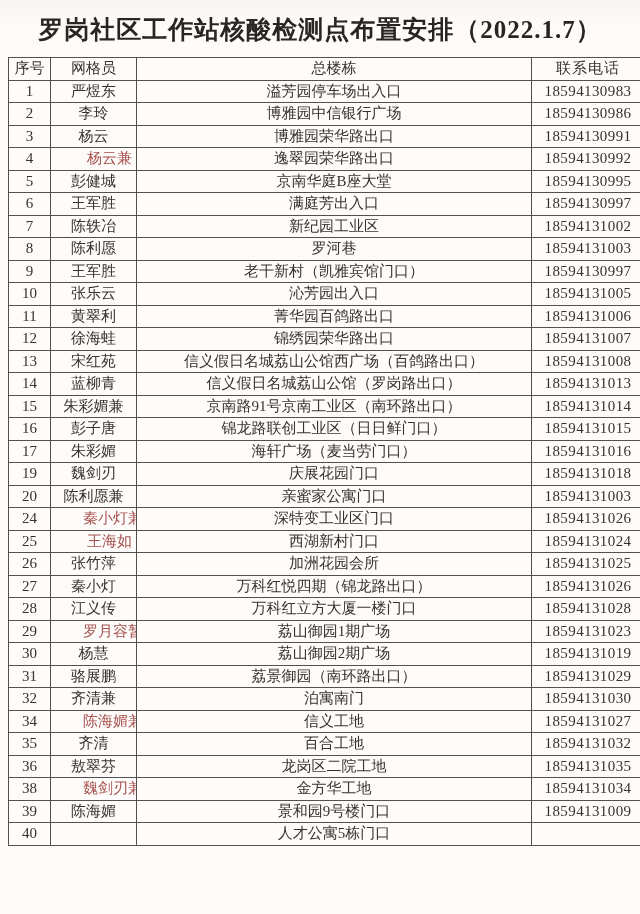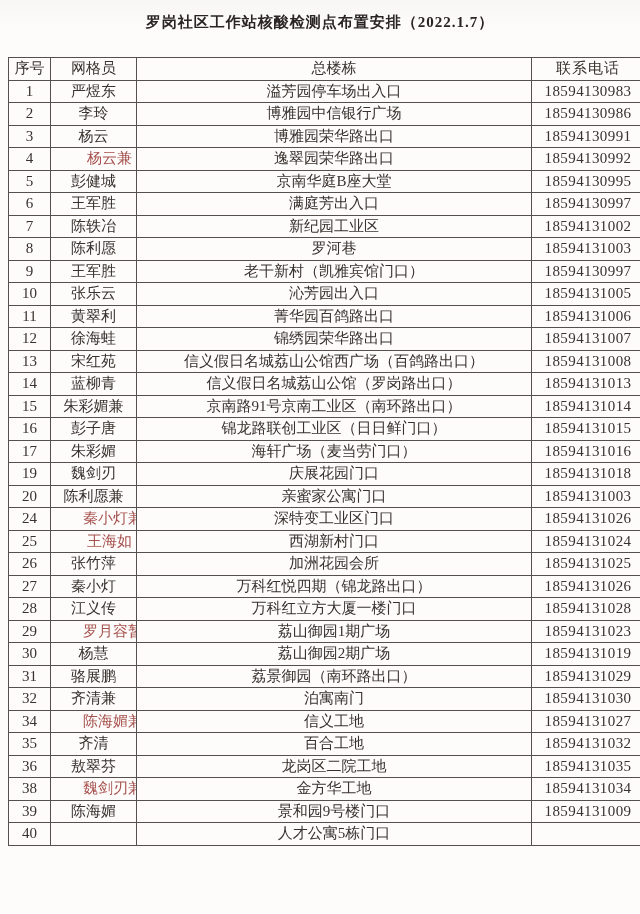--- a/index.html
+++ b/index.html
@@ -15,21 +15,21 @@
   }
   .sheet {
     width: 640px;
     height: 914px;
     background: linear-gradient(180deg, #f7f6f4 0%, #fdfcfb 3%, #fdfcfb 100%);
   }
   .page-title {
     height: 44px;
     padding-top: 13px;
     text-align: center;
-    font-size: 15px;
+    font-size: 25px;
     font-weight: bold;
     color: #2a2422;
     letter-spacing: 1px;
     white-space: nowrap;
   }
   table.points {
     border-collapse: collapse;
     table-layout: fixed;
     width: 636px;
     margin: 0 8px;

